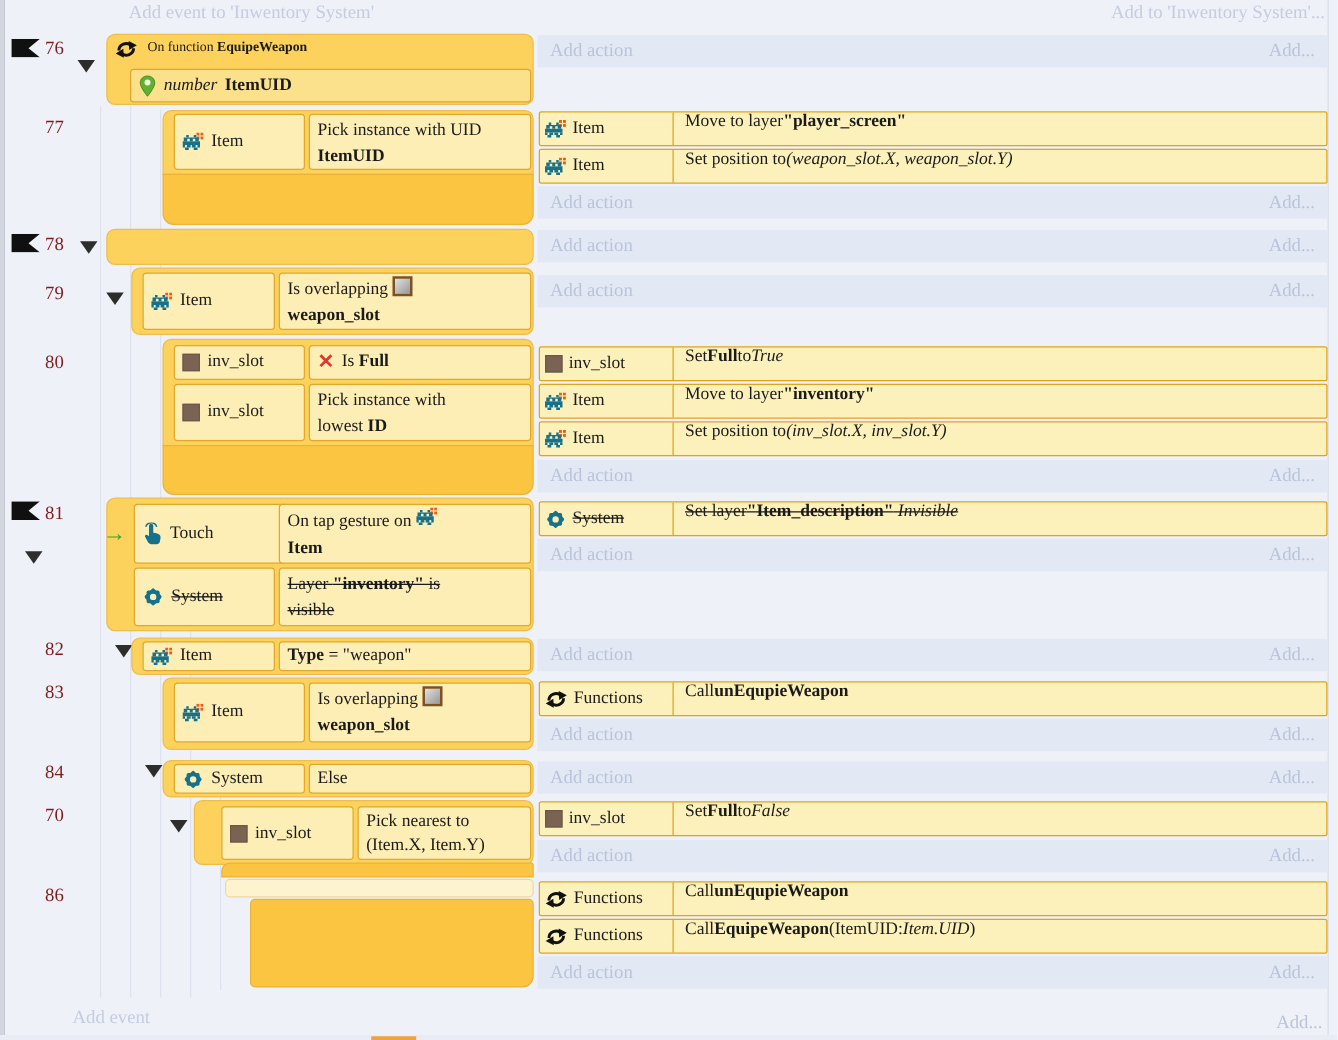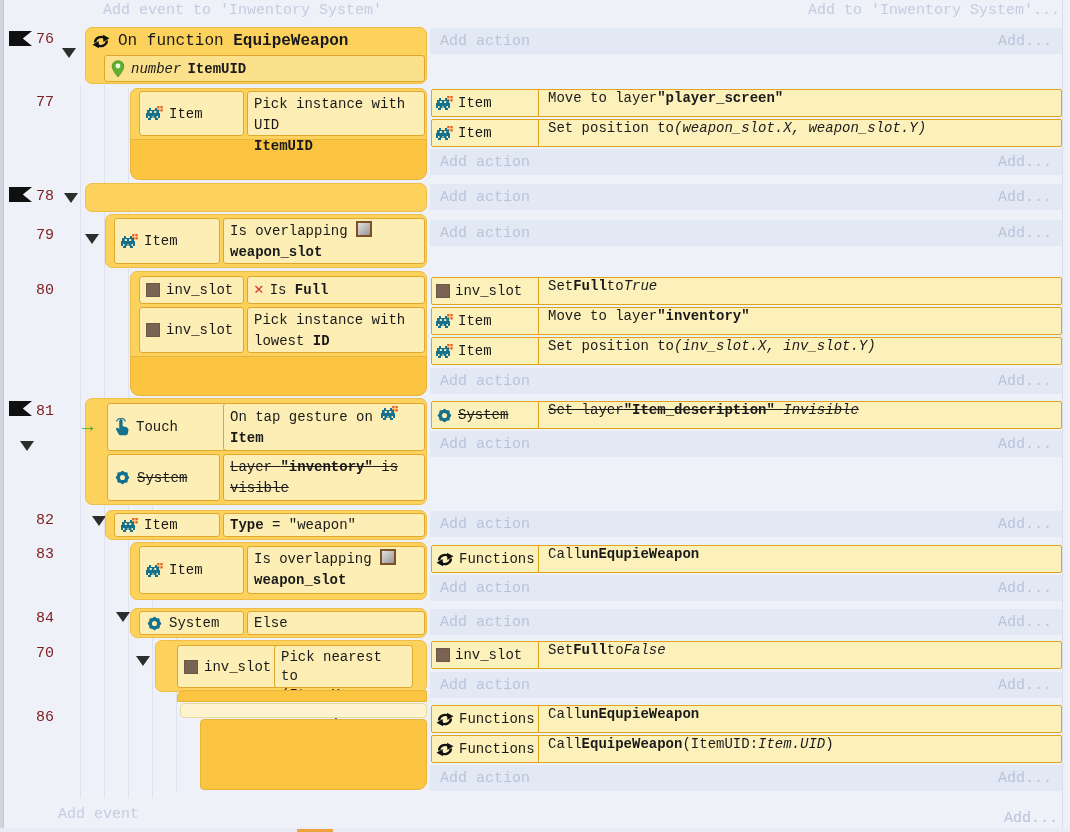--- a/index.html
+++ b/index.html
@@ -1,27 +1,27 @@
 <!DOCTYPE html>
 <html><head>
 <meta charset="utf-8">
 <style>
   html,body{margin:0;padding:0}
   #stage{position:relative;width:1070px;height:832px;background:#eef1f8;overflow:hidden;
-         font-family:Liberation Mono, monospace;color:#1a1a1a}
+         font-family:Liberation Serif, serif;color:#1a1a1a}
   .guide{position:absolute;width:1px;background:#dde2ee}
   .edge{position:absolute}
   .num{position:absolute;color:#7f1d1d;font-size:15px}
   .toplabel{position:absolute;top:2px;font-size:15px;color:#c4cce0;white-space:nowrap}
   .blk{position:absolute;background:#fcd25d;border:1px solid #eebd4a;border-radius:7px;box-sizing:border-box}
   .footer{position:absolute;background:#fbc541;border:1px solid #eab33a;box-sizing:border-box;border-radius:0 0 9px 9px}
   .cell{position:absolute;background:#fdeeb5;border:1px solid #e1a82b;border-radius:3px;box-sizing:border-box;font-size:14px}
   .cc{display:flex;align-items:center;gap:6px;padding:0 6px}
   .ml{padding:2px 6px;line-height:21px}
-  .hdr{position:absolute;display:flex;align-items:center;gap:8px;font-size:16px}
+  .hdr{position:absolute;display:flex;gap:8px;font-size:11px}
   .addrow{position:absolute;left:430px;width:632px;height:26px;background:#e3e9f4;display:flex;align-items:center;
           justify-content:space-between;padding:0 10px;box-sizing:border-box;font-size:15px;color:#b9c4da}
   .arow{position:absolute;left:431px;width:631px;height:28px;background:#fdf1bb;border:1px solid #dfa41d;
         border-radius:2px;box-sizing:border-box;display:flex;font-size:14px}
   .arow .obj{width:107px;border-right:1px solid #dfa41d;display:flex;align-items:center;gap:5px;padding:0 4px;box-sizing:border-box}
   .arow .txt{flex:1;display:flex;align-items:flex-start;padding:0 9px;white-space:nowrap;overflow:hidden}
   .b{font-weight:bold}
   .i{font-style:italic}
   .strike{text-decoration:line-through}
   .tri{position:absolute;width:0;height:0;border-left:7px solid transparent;border-right:7px solid transparent;border-top:10px solid #2d2d2d}
@@ -551,21 +551,21 @@
   <div class="addrow" style="top:609px">
     <span>Add action</span>
       <span>Add...</span>
   </div>
 
   <div class="blk" style="left:155px;top:640px;width:272px;height:52px"></div>
   <div class="cell cc" style="left:177px;top:645px;width:106px;height:43px">
     <span class="invslot"></span>
       <span>inv_slot</span>
   </div>
-  <div class="cell ml" style="left:274px;top:645px;width:139px;height:43px;line-height:19px">
+  <div class="cell ml" style="left:286px;top:645px;width:139px;height:43px;line-height:19px">
     <div>Pick nearest to</div>
       <div>(Item.X, Item.Y)</div>
   </div>
   <div class="arow" style="top:641px">
     <div class="obj">
         <span class="invslot"></span>
         <span>inv_slot</span>
       </div>
     <div class="txt">
         <span>Set </span>

